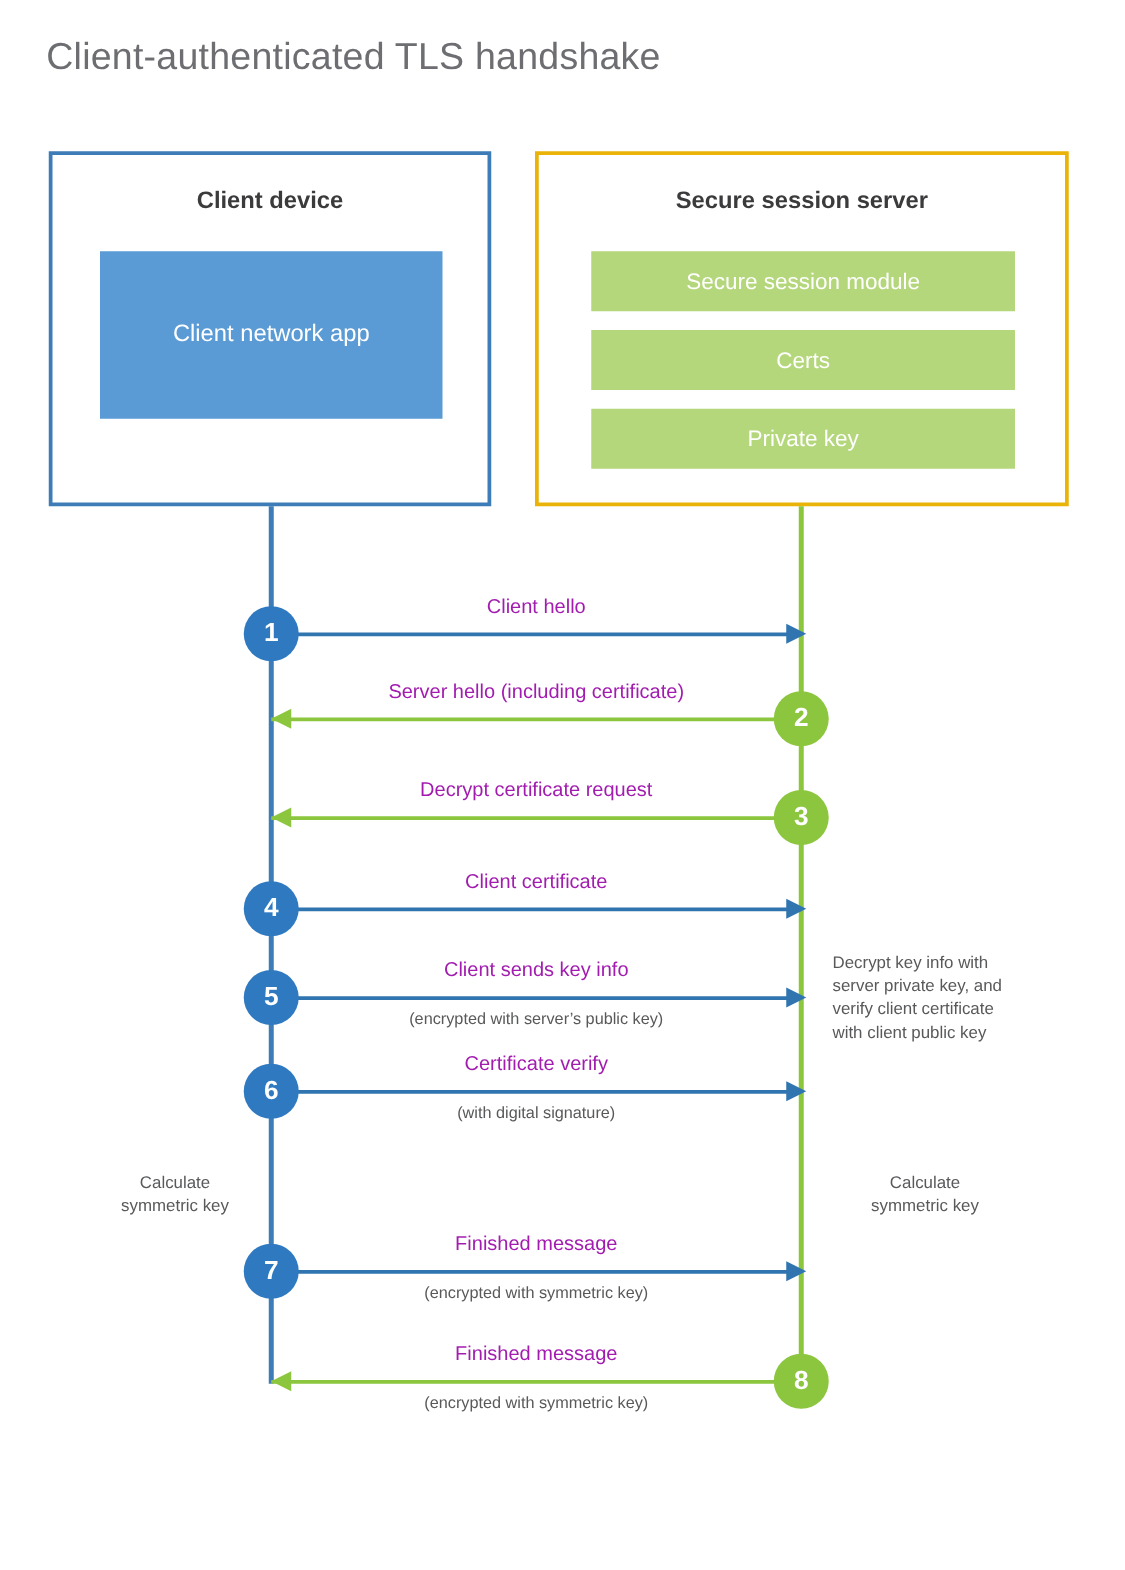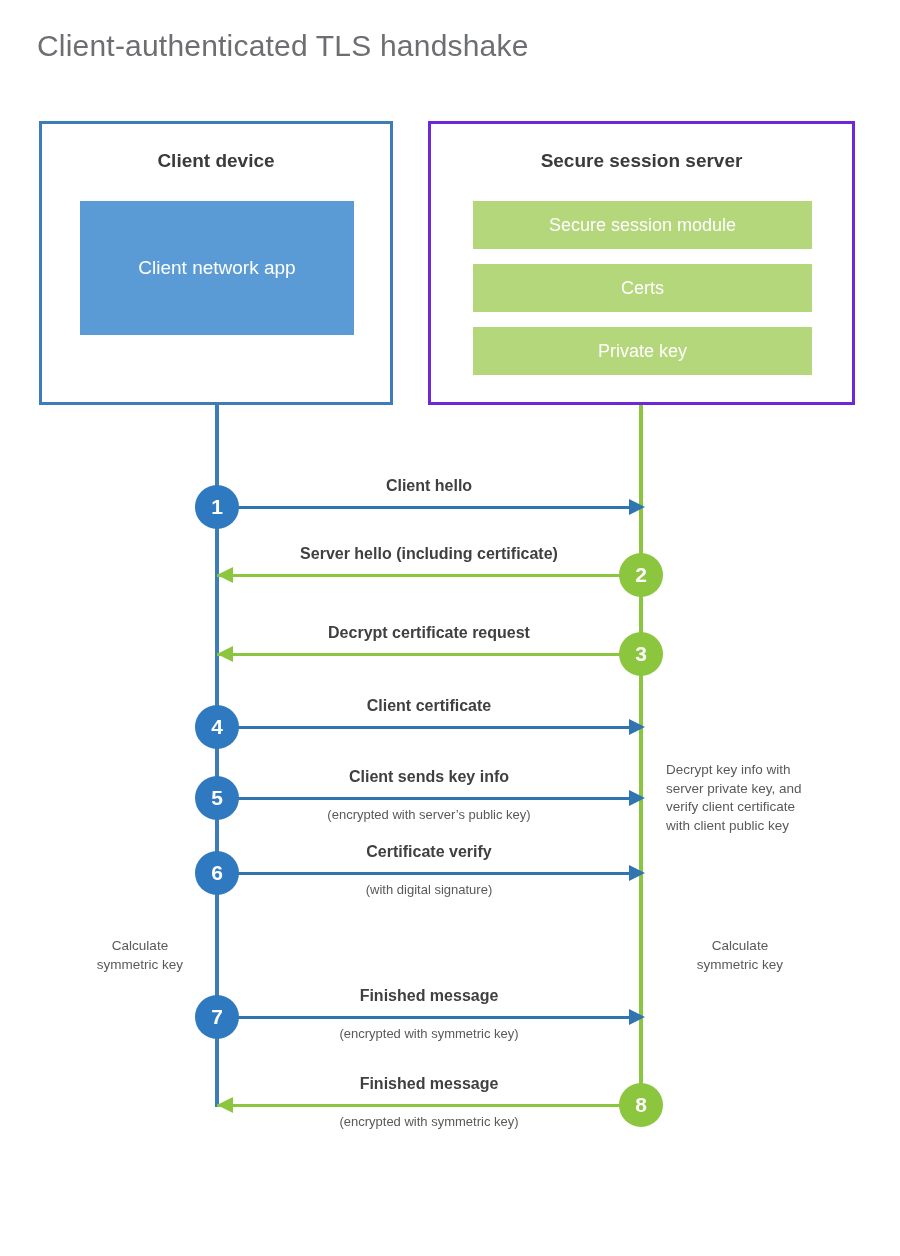--- a/index.html
+++ b/index.html
@@ -41,21 +41,21 @@
     top: 121px;
     width: 354px;
     height: 284px;
     border: 3px solid #3e7cb8;
   }
   #server-box {
     left: 428px;
     top: 121px;
     width: 427px;
     height: 284px;
-    border: 3px solid #6d28d9;
+    border: 3px solid #eab308;
   }
   .party-title {
     position: absolute;
     left: 0;
     right: 0;
     top: 26px;
     text-align: center;
     font-size: 19px;
     font-weight: bold;
     color: #3b3b3d;
@@ -151,22 +151,22 @@
   .msg-arrow.left {
     left: 217px;
     border-right: 16px solid #8cc63e;
   }
   .msg-label {
     position: absolute;
     left: 217px;
     width: 424px;
     text-align: center;
     font-size: 16px;
-    font-weight: 700;
-    color: #404040;
+    font-weight: 400;
+    color: #a21caf;
     top: -30px;
     white-space: nowrap;
   }
   .msg-sublabel {
     position: absolute;
     left: 217px;
     width: 424px;
     text-align: center;
     font-size: 13px;
     color: #58595b;

